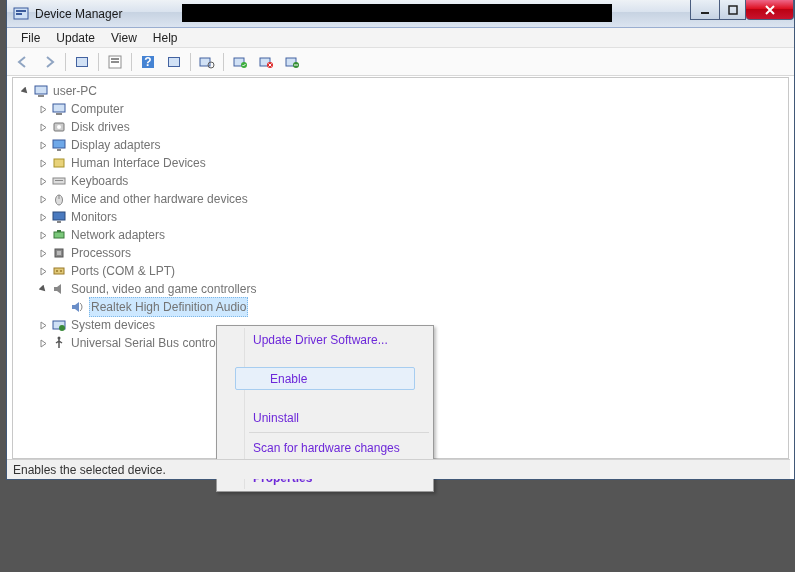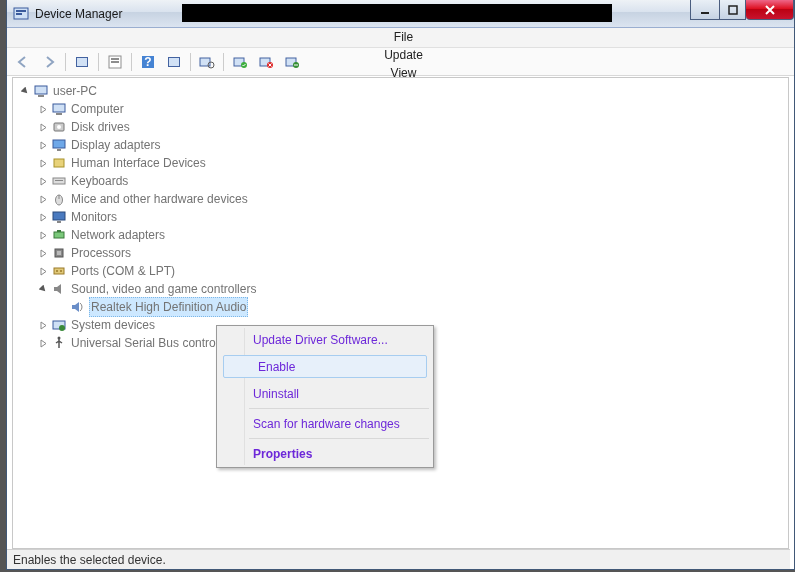--- a/index.html
+++ b/index.html
@@ -1,52 +1,52 @@
 <!DOCTYPE html>
 <html><head>
 <meta charset="utf-8">
 <style>
 * { box-sizing: border-box; margin: 0; padding: 0; font-family: "Segoe UI", Tahoma, sans-serif; font-size: 12px; }
 body { background: #555; width: 795px; height: 572px; overflow: hidden; position: relative; }
 
 
-.window { position: absolute; left: 6px; top: 0; width: 789px; height: 570px; background: #fff; border: 1px solid #415877; border-top: none; }
+.window { position: absolute; left: 6px; top: 0; width: 789px; height: 480px; background: #fff; border: 1px solid #415877; border-top: none; }
 .titlebar { height: 28px; background: linear-gradient(#eef2f6, #d9e2ee 45%, #c7d3e2 46%, #dbe4f0); border-bottom: 1px solid #9aaed0; display: flex; align-items: center; padding-left: 6px; position: relative; }
 .titlebar .icon { width: 16px; height: 16px; margin-right: 6px; }
 .titlebar .title { color: #1a1a1a; font-size: 12px; }
 .titlebar .blackout { position: absolute; left: 175px; top: 4px; width: 430px; height: 18px; background: #000; }
 .winbtns { position: absolute; right: 0; top: 0; display: flex; }
 .winbtn { height: 20px; border: 1px solid #4a5d7f; border-top: none; display: flex; align-items: center; justify-content: center; color: #222; }
 .winbtn.min { width: 30px; background: linear-gradient(#e9eff6, #c6d3e4); border-top-left-radius: 0; }
 .winbtn.max { width: 26px; background: linear-gradient(#e9eff6, #c6d3e4); border-left: none; }
 .winbtn.close { width: 48px; background: linear-gradient(#e68, #d12 45%, #b01 46%, #c8132e); border-left: none; border-bottom-right-radius: 4px; border-bottom-left-radius: 4px; color: #fff; }
 .winbtn svg { display: block; }
 
-.menubar { height: 20px; background: #f4f4f4; border-bottom: 1px solid #e0e0e0; display: flex; align-items: center; padding-left: 6px; gap: 0; flex-direction: column; }
+.menubar { height: 20px; background: #f4f4f4; border-bottom: 1px solid #e0e0e0; display: flex; align-items: center; padding-left: 6px; gap: 0; }
 .menuitem { padding: 2px 8px; color: #222; }
 
 .toolbar { height: 28px; background: #fafafa; border-bottom: 1px solid #d8d8d8; display: flex; align-items: center; padding-left: 4px; gap: 2px; }
 .tbtn { width: 24px; height: 22px; display: flex; align-items: center; justify-content: center; opacity: .95; }
 .tsep { width: 1px; height: 18px; background: #ccc; margin: 0 2px; }
 
 .client { position: absolute; top: 77px; left: 1px; right: 1px; bottom: 20px; background: #fff; border: 1px solid #c8c8c8; margin: 0 4px; overflow: hidden; }
 .tree { padding: 4px 0 0 6px; }
 .node { display: flex; align-items: center; height: 18px; line-height: 18px; white-space: nowrap; }
 .arrow { width: 12px; height: 12px; margin-right: 2px; display: inline-flex; align-items: center; justify-content: center; }
 .arrow svg { display:block; }
 .dicon { width: 16px; height: 16px; margin-right: 4px; display: inline-flex; align-items: center; justify-content: center; }
 .label { color: #737373; }
 .children { padding-left: 18px; }
 .selected .label { background: #cde8ff; border: 1px dotted #7cb7e8; padding: 0 1px; }
 .selected .label { display: inline-block; }
 
 .contextmenu { position: absolute; left: 209px; top: 325px; width: 218px; background: #f0f0f0; border: 1px solid #9a9a9a; box-shadow: 2px 2px 3px rgba(0,0,0,.25); padding: 2px; }
 .contextmenu .gutter { position: absolute; left: 2px; top: 2px; bottom: 2px; width: 26px; background: #f0f0f0; border-right: 1px solid #e0e0e0; }
 .cmi { position: relative; height: 23px; display: flex; align-items: center; padding-left: 34px; padding-right: 8px; color: #6d28d9; }
-.cmi.hover { background: #e7f0fa; border: 1px solid #a7cdf0; border-radius: 2px; margin: 4px; }
+.cmi.hover { background: #e7f0fa; border: 1px solid #a7cdf0; border-radius: 2px; margin: 16px; }
 .cmi.bold { font-weight: bold; }
 .cms { height: 1px; background: #d8d8d8; margin: 3px 2px 3px 30px; }
 
 .statusbar { position: absolute; left: 0; right: 4px; bottom: 0; height: 20px; background: #f0f0f0; border-top: 1px solid #d0d0d0; display: flex; align-items: center; padding-left: 6px; color: #333; font-size: 11px; }
 
 
 .sq { width: 12px; height: 10px; border: 1px solid #3a5a9c; background: #cfe0f5; }
 </style>
 </head>
 <body>

